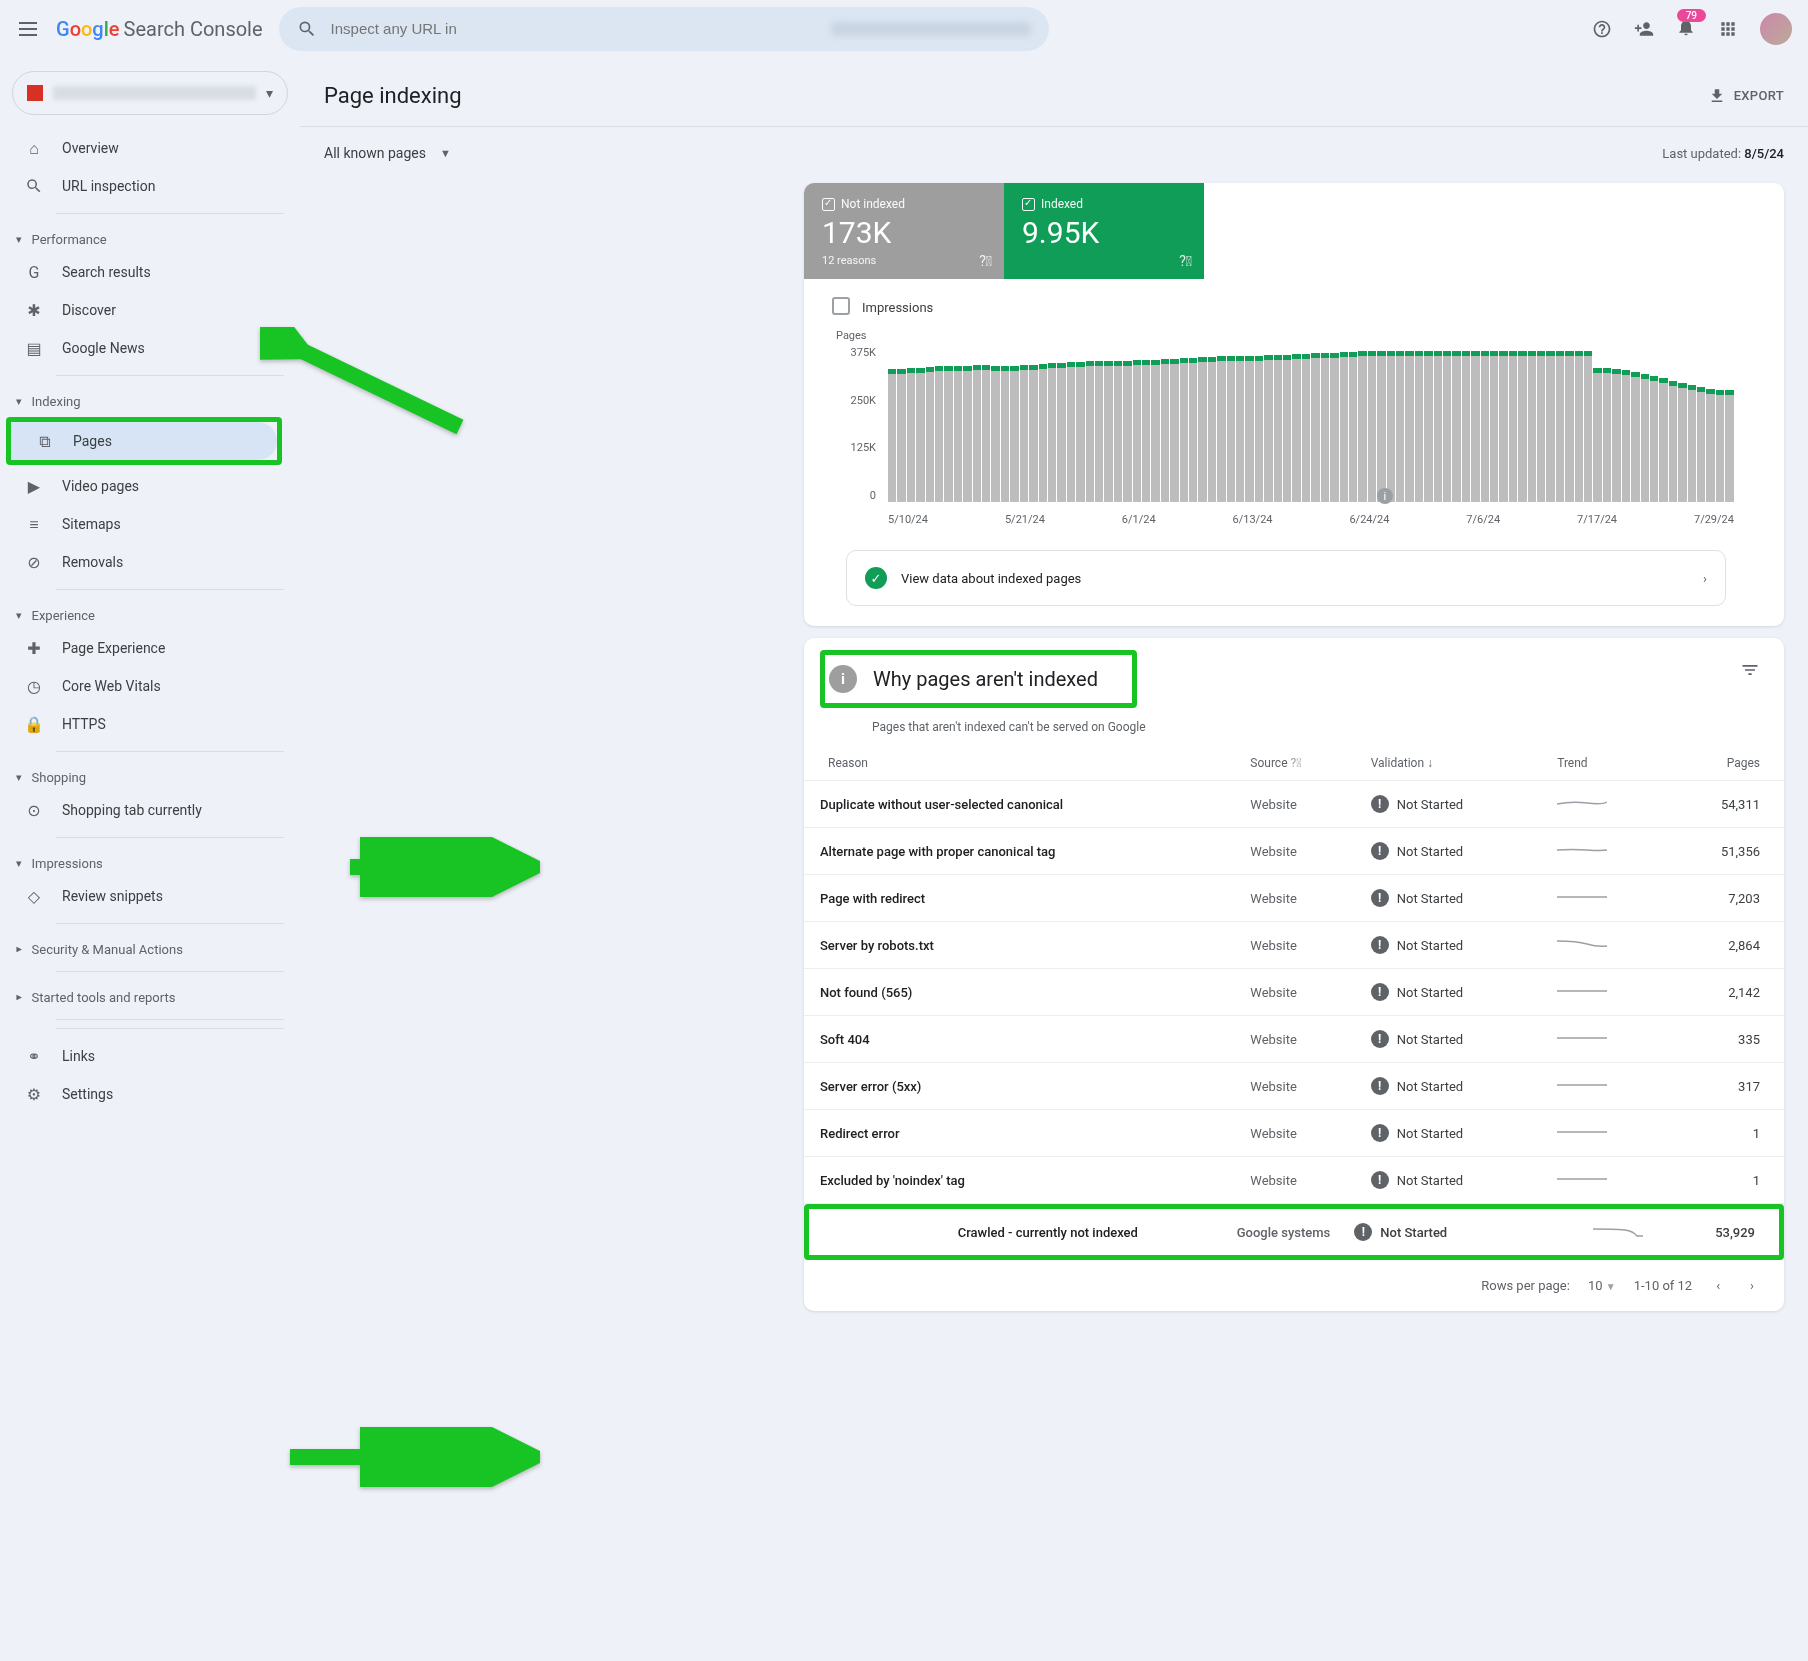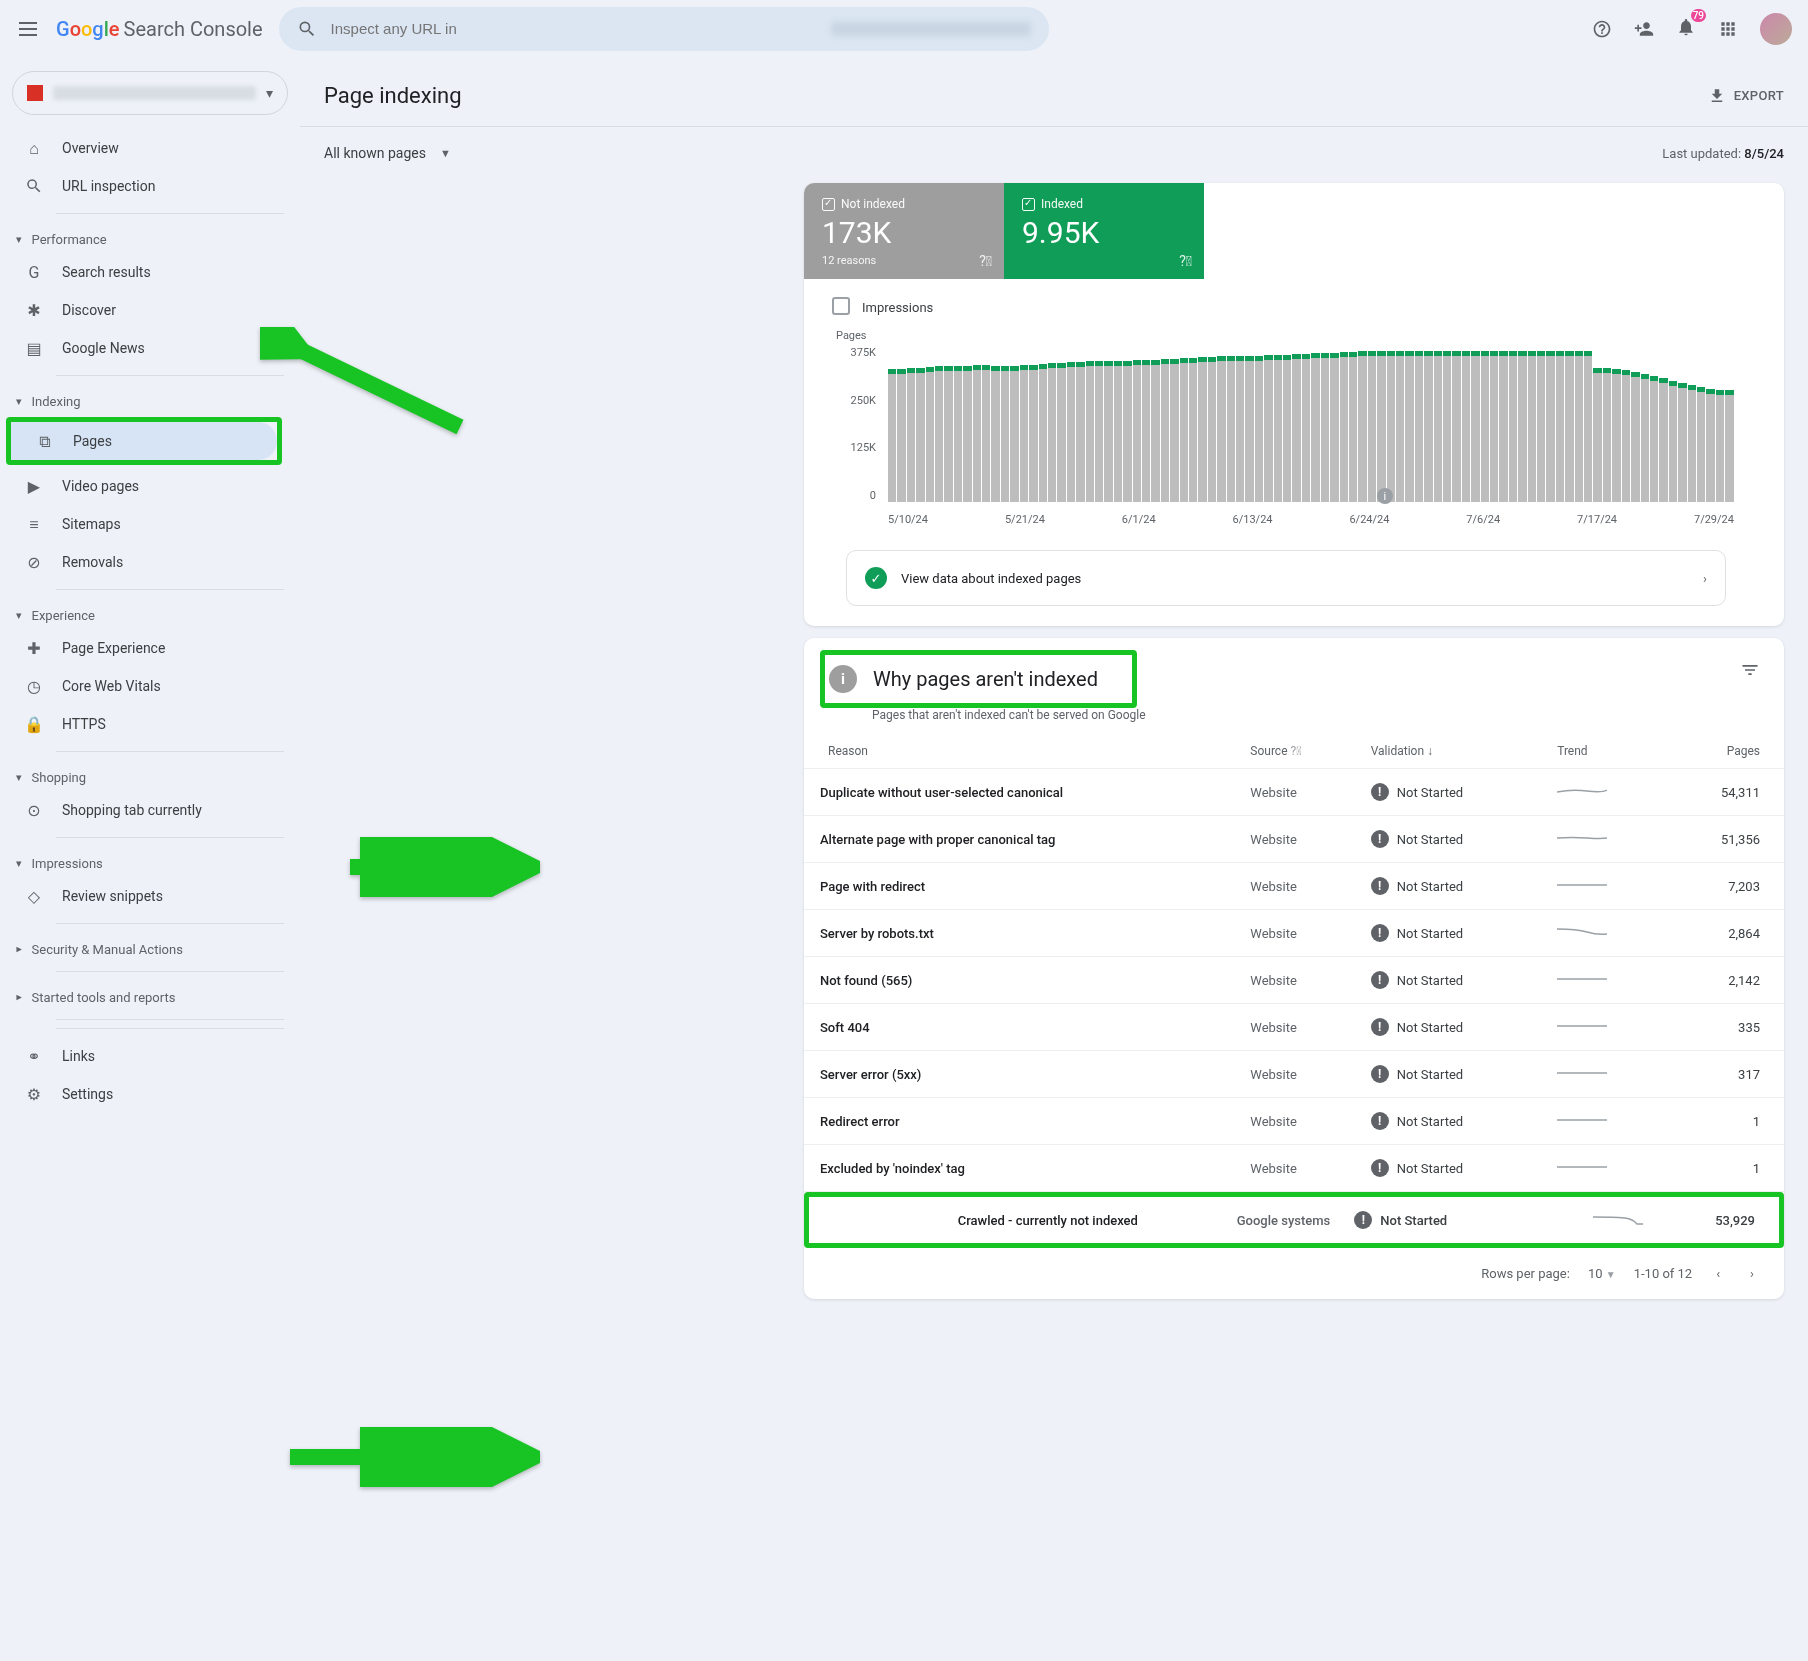--- a/index.html
+++ b/index.html
@@ -19,21 +19,21 @@
 .logo .g { font-weight:500; }
 .g1{color:#4285F4}.g2{color:#EA4335}.g3{color:#FBBC05}.g4{color:#4285F4}.g5{color:#34A853}.g6{color:#EA4335}
 .searchbar {
   flex: 0 0 770px; height: 44px; background: #dce6f3; border-radius: 22px;
   display:flex; align-items:center; padding:0 18px; gap:14px; color:#5f6368;
 }
 .searchbar input { border:none; background:transparent; outline:none; font-size:15px; flex:1; color:#5f6368;}
 .top-spacer{flex:1}
 .top-icons{display:flex; align-items:center; gap:22px; color:#5f6368;}
 .badge-wrap{position:relative}
-.badge{position:absolute; top:-8px; right:-10px; background:#ec4899; color:#fff; font-size:10px; padding:1px 2px; border-radius:8px; font-weight:500;}
+.badge{position:absolute; top:-8px; right:-10px; background:#ec4899; color:#fff; font-size:10px; padding:1px 9px; border-radius:8px; font-weight:500;}
 .avatar{width:32px; height:32px; border-radius:50%; background:linear-gradient(135deg,#c8a,#ba9);}
 .body{display:flex; flex:1;}
 .sidebar{width:300px; padding:8px 0; font-size:14px;}
 .prop-pill{margin:6px 12px 14px; height:44px; border:1px solid #d0d6dc; border-radius:22px; display:flex; align-items:center; padding:0 14px; gap:10px; background:#eef2f8;}
 .prop-pill .favicon{width:16px;height:16px;background:#d93025;}
 .prop-pill .redact{flex:1; height:14px; background:#d8dde3; filter:blur(2px); border-radius:3px;}
 .nav-item{display:flex; align-items:center; gap:18px; padding:9px 16px 9px 24px; color:#3c4043; cursor:pointer; border-radius:0 22px 22px 0; margin-right:18px;}
 .nav-item.active{background:#d7e4f5;}
 .nav-icon{width:20px; height:20px; color:#5f6368; display:flex; align-items:center; justify-content:center; font-size:16px;}
 .nav-sep{border-top:1px solid #dadce0; margin:8px 16px 8px 56px;}
@@ -72,21 +72,21 @@
 .bar .cap{position:absolute; top:-5px; left:0; right:0; height:5px; background:#0f9d58;}
 .x-axis{position:absolute; left:56px; right:6px; bottom:0; display:flex; justify-content:space-between; font-size:11px; color:#5f6368;}
 .info-dot{position:absolute; bottom:22px; left:60%; width:16px; height:16px; border-radius:50%; background:#9aa0a6; color:#fff; font-size:11px; display:flex; align-items:center; justify-content:center;}
 .view-row{margin:24px 18px 0; border:1px solid #e0e0e0; border-radius:10px; display:flex; align-items:center; padding:16px 18px; gap:14px; cursor:pointer;}
 .green-circ{width:22px;height:22px;border-radius:50%; background:#0f9d58; color:#fff; display:flex;align-items:center;justify-content:center; font-size:13px;}
 .view-row .sp{flex:1}
 .table-card{width:calc(100% - 48px - 200px); max-width:980px; margin-left:auto; position:relative;}
 .table-head-row{display:flex; align-items:flex-start; padding:22px 24px 6px; gap:16px;}
 .info-circ{width:28px;height:28px;border-radius:50%;background:#9e9e9e;color:#fff;display:flex;align-items:center;justify-content:center;font-size:15px;font-weight:bold;flex-shrink:0;}
 .th-title{font-size:20px; color:#202124;}
-.th-sub{font-size:12px; color:#5f6368; margin-top:4px;}
+.th-sub{font-size:12px; color:#5f6368; margin-top:16px;}
 .funnel{margin-left:auto; color:#5f6368; font-size:18px; cursor:pointer;}
 table{width:100%; border-collapse:collapse; font-size:13px;}
 thead th{text-align:left; color:#5f6368; font-weight:400; padding:14px 12px 10px; font-size:12px;}
 thead th:first-child{padding-left:24px;}
 thead th:last-child{padding-right:24px; text-align:right;}
 thead th.vcol{cursor:pointer;}
 tbody td{padding:14px 12px; border-top:1px solid #eceff1; vertical-align:middle;}
 tbody td:first-child{padding-left:16px; font-weight:500; color:#202124;}
 tbody td:last-child{padding-right:24px; text-align:right; color:#3c4043;}
 .src{color:#5f6368;}

